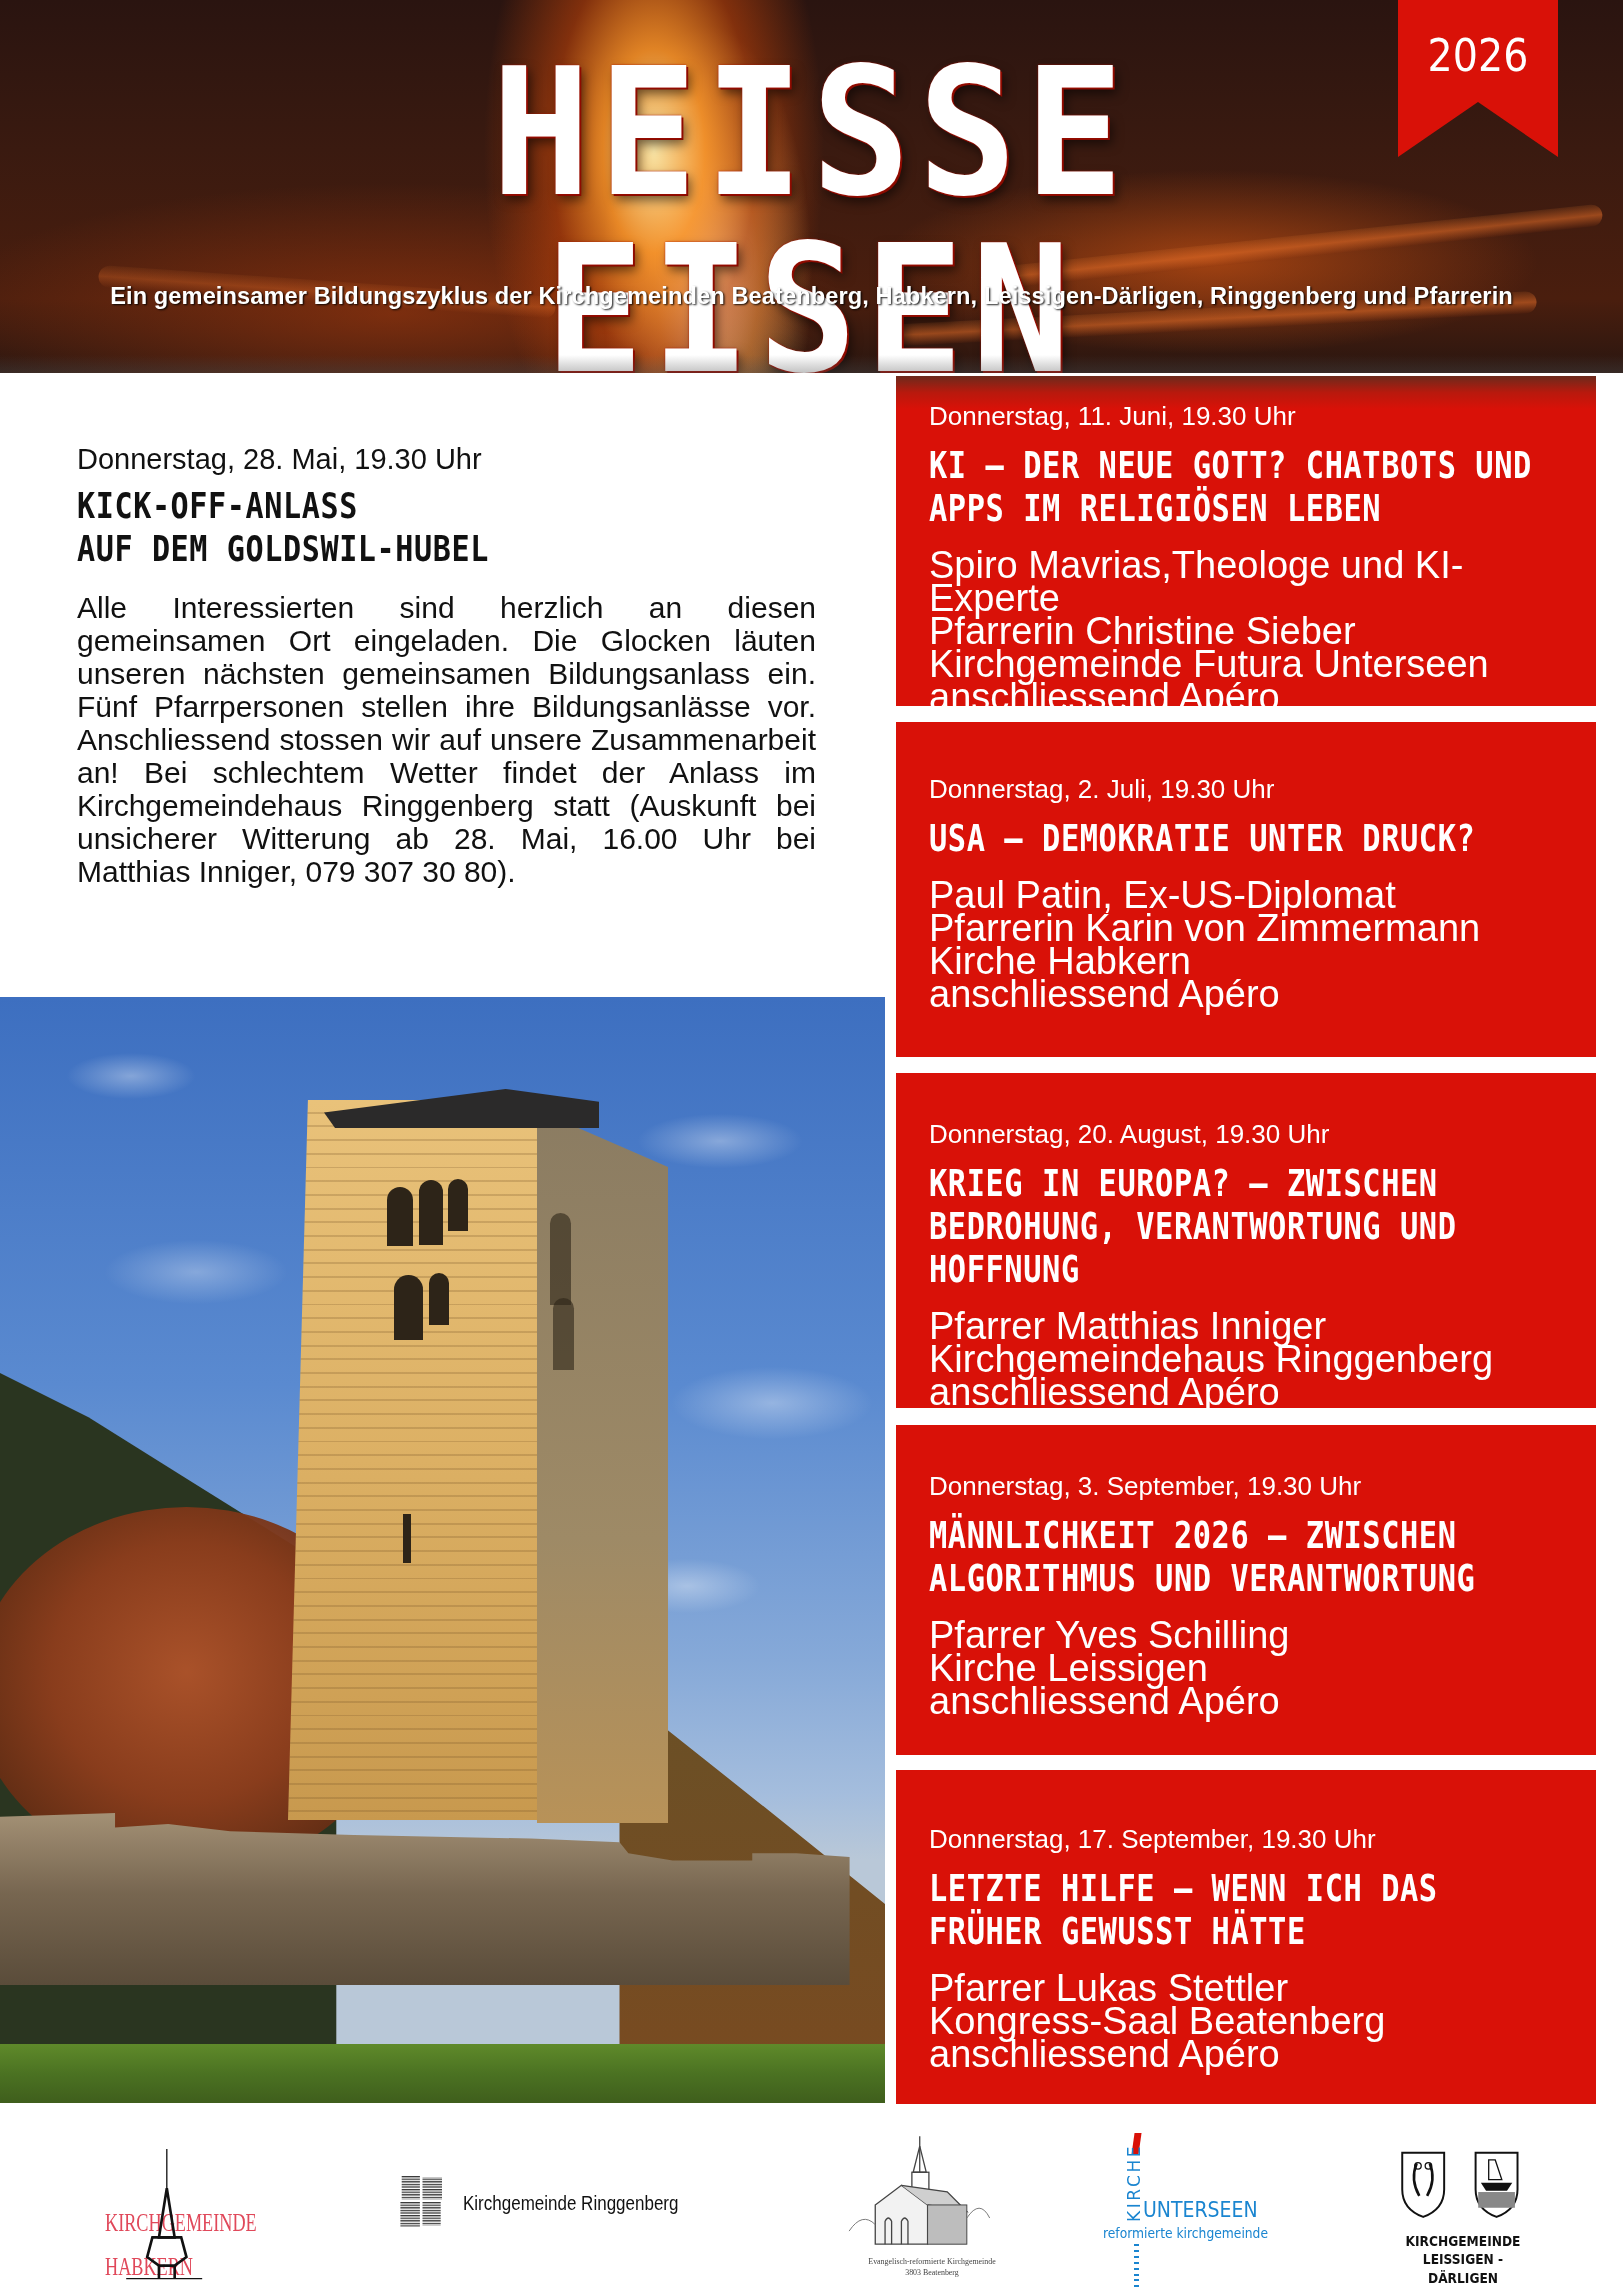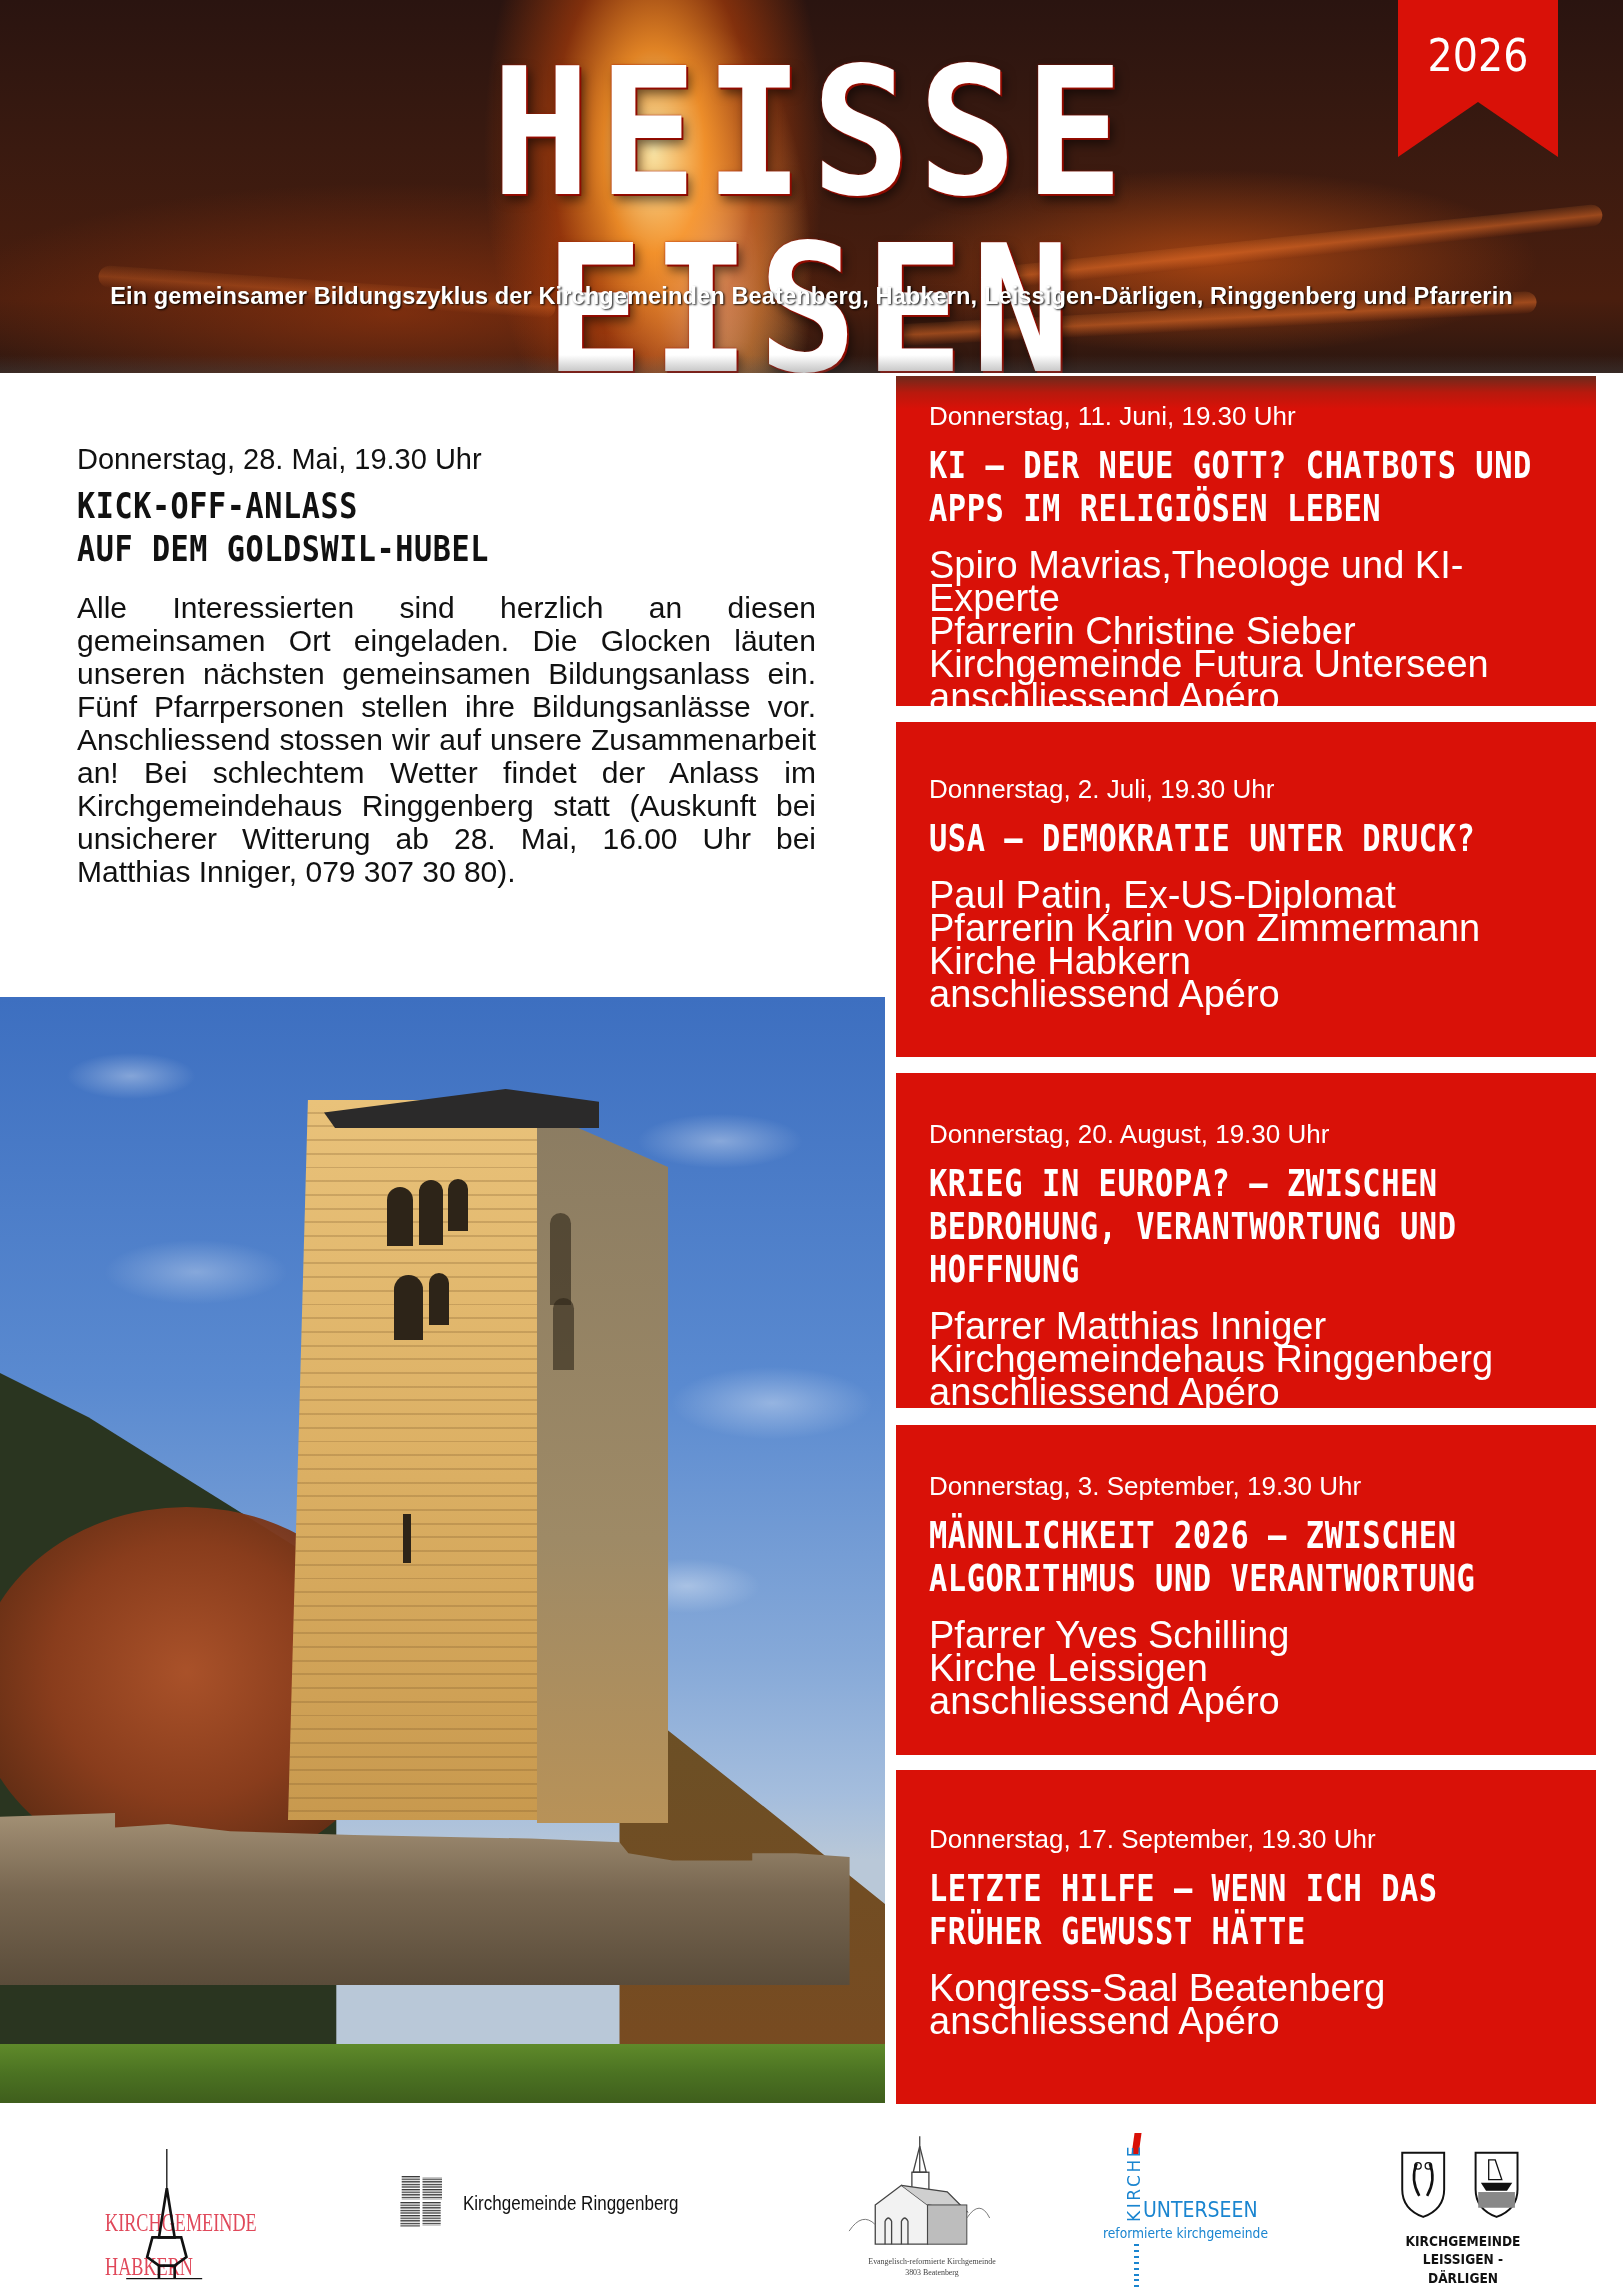--- a/index.html
+++ b/index.html
@@ -224,20 +224,21 @@
     <div>Pfarrer Yves Schilling</div>
     <div>Kirche Leissigen</div>
     <div>anschliessend Apéro</div>
   </div>
 </article>
 
 <article class="card" style="top:1770px; height:334px; padding-top:54px;">
   <div class="card-date">Donnerstag, 17. September, 19.30 Uhr</div>
   <h2 class="event-title-light card-title">LETZTE HILFE – WENN ICH DAS FRÜHER GEWUSST HÄTTE</h2>
   <div class="card-lines">
+    <div>Pfarrer Lukas Stettler</div>
     <div>Kongress-Saal Beatenberg</div>
     <div>anschliessend Apéro</div>
   </div>
 </article>
 
 <footer class="footer">
 
   <div class="logo" style="left:72px; top:33px; width:196px; height:144px;">
     <div class="habkern-text" style="position:absolute; left:0; top:71px; width:110px;">
       <div style="transform:scaleX(0.7); transform-origin:right;">KIRCHGEMEINDE</div>

